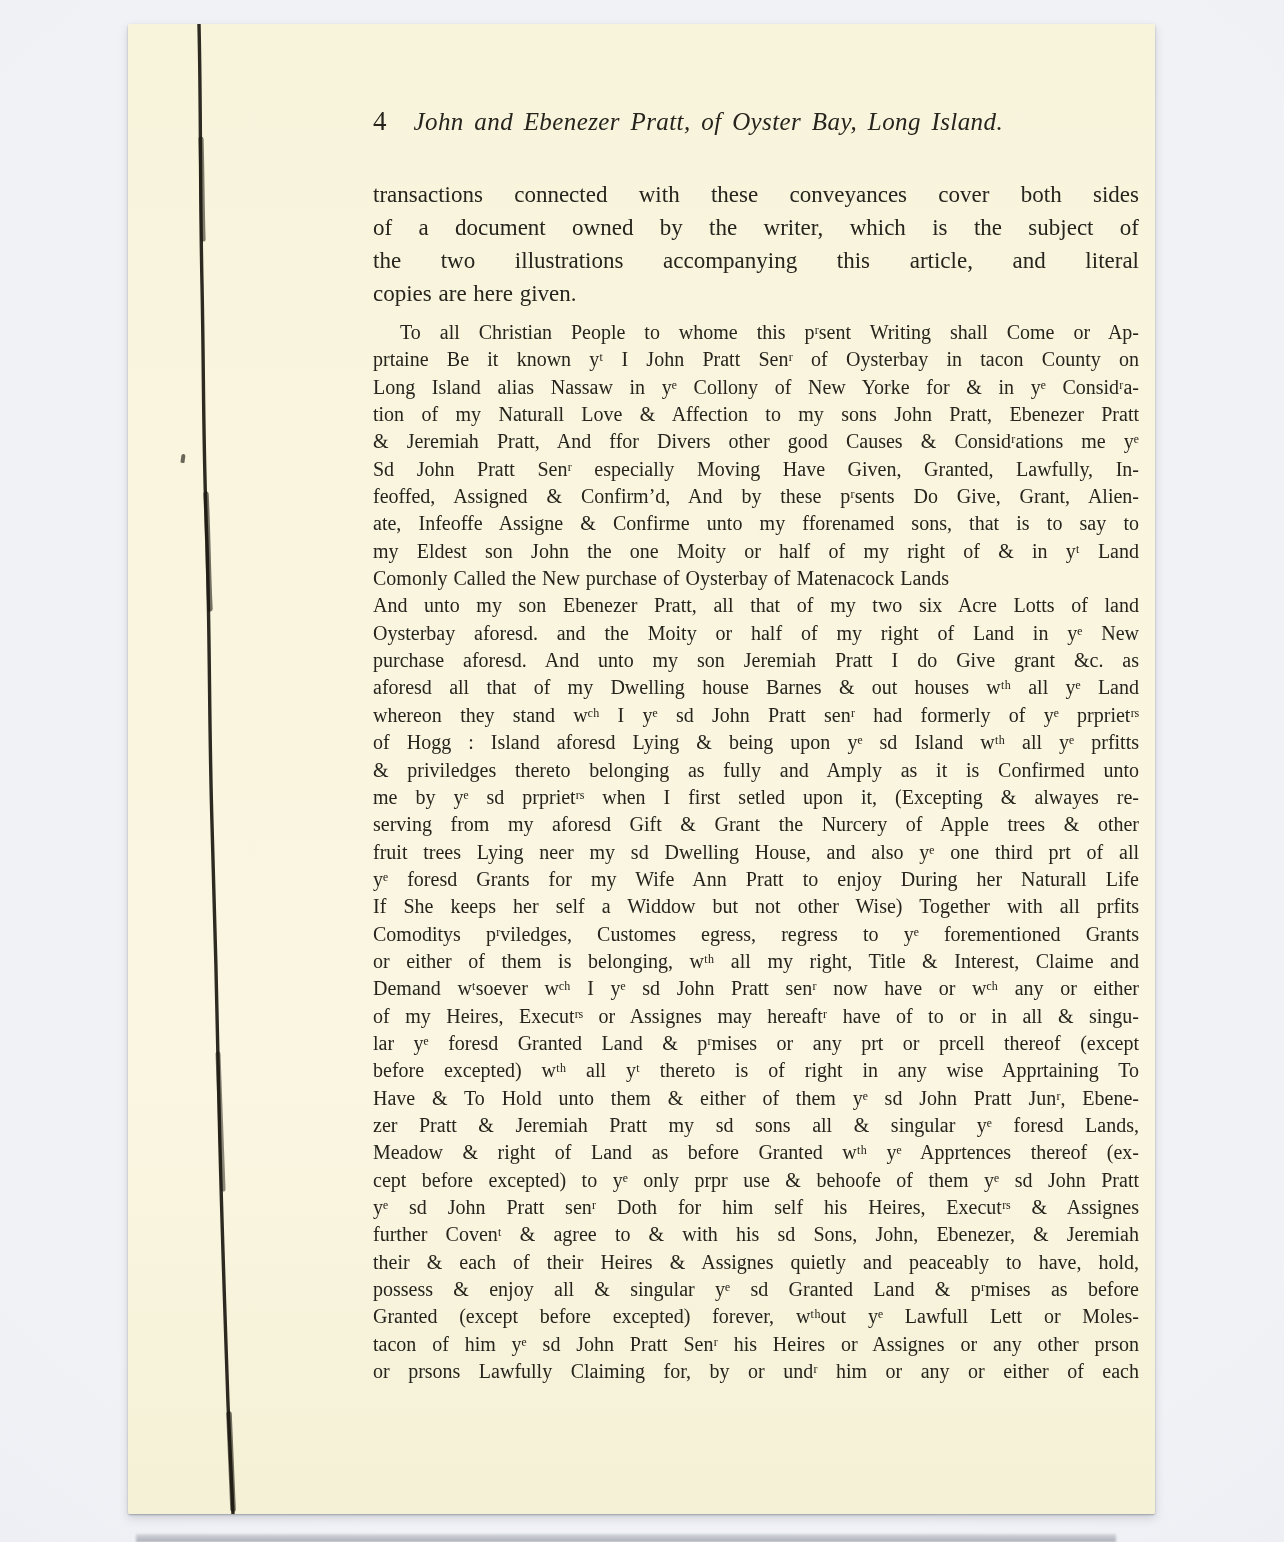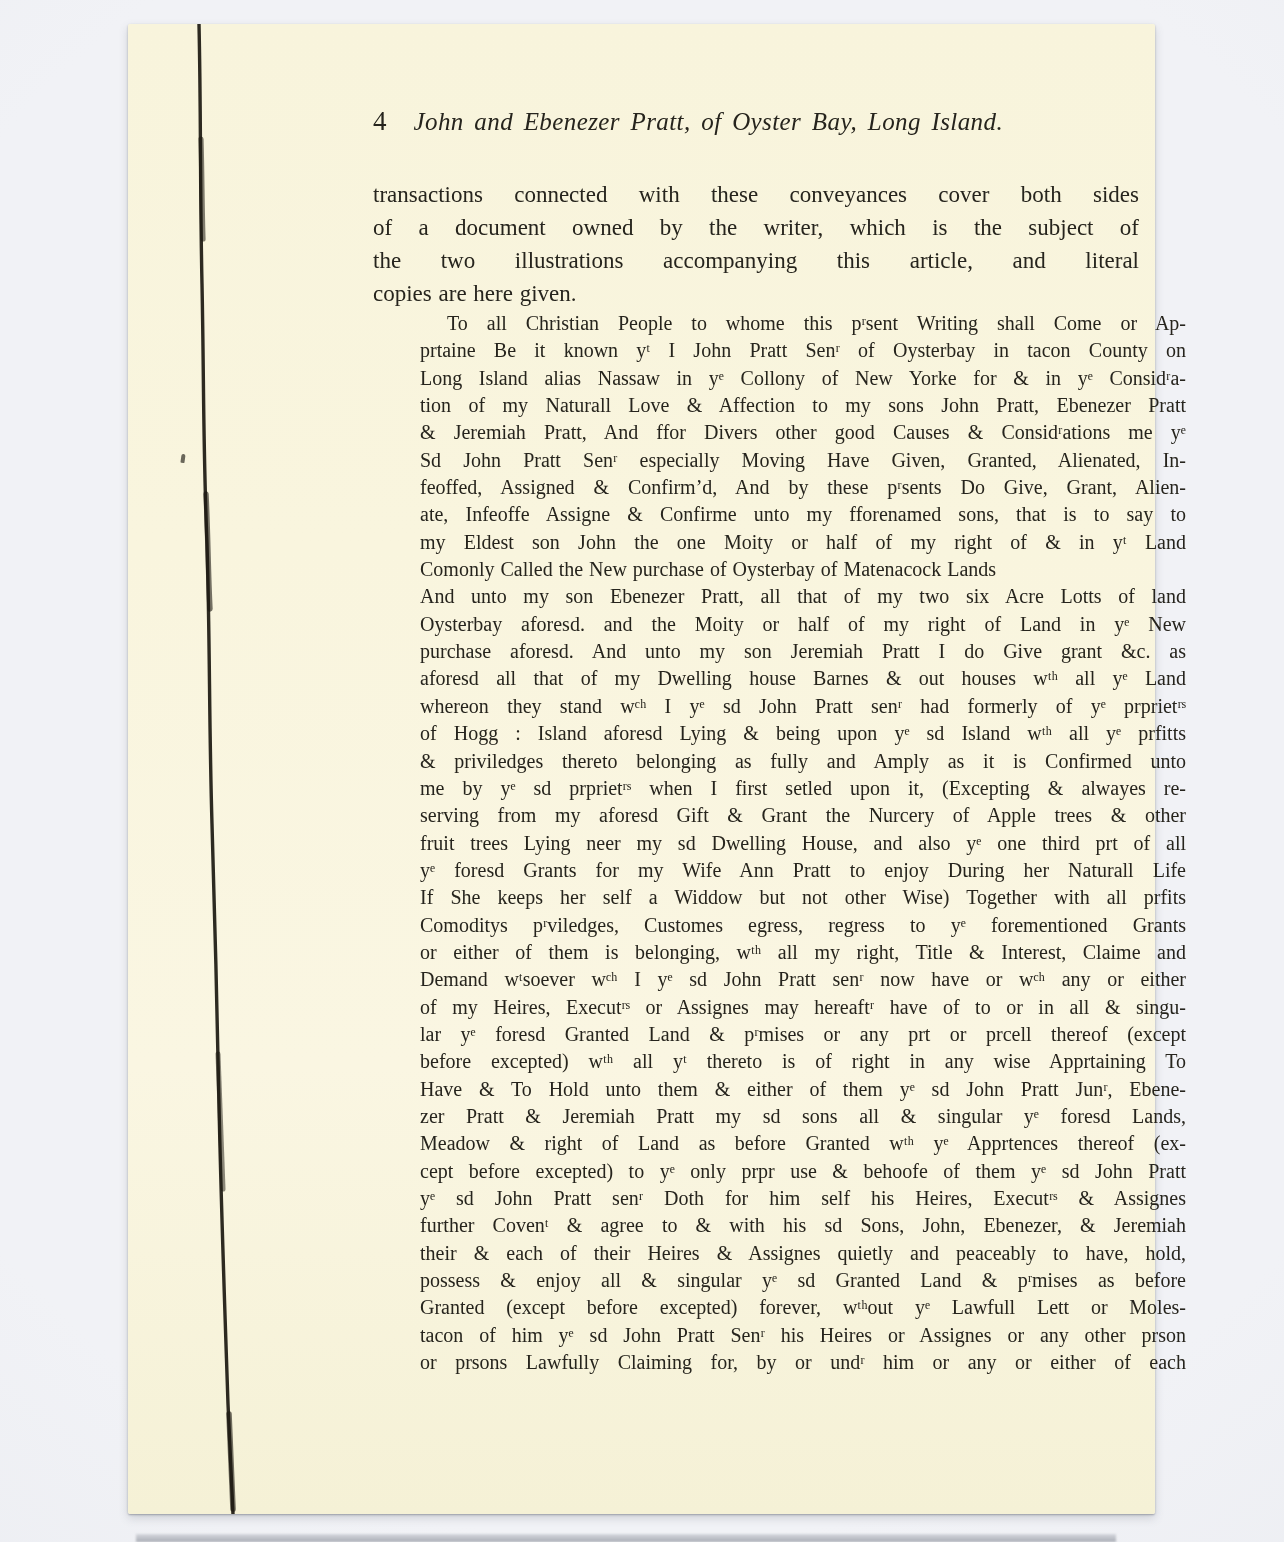--- a/index.html
+++ b/index.html
@@ -52,26 +52,25 @@
   .intro-block {
     position: absolute;
     left: 245px; top: 154px;
     width: 766px;
     font-size: 23px;
     line-height: 33px;
     color: #26241d;
   }
   .deed-block {
     position: absolute;
-    left: 245px; top: 286px;
+    left: 245px; top: 295px;
     width: 766px;
     font-size: 20px;
     line-height: 27.35px;
     color: #26241d;
-    margin-left: 47px;
   }
   .line {
     text-align: justify;
     text-align-last: justify;
     word-spacing: 1px;
   }
   .line.short { text-align-last: left; }
   .line.indent { text-indent: 27px; }
   .next-page-edge {
     position: absolute;
@@ -109,21 +108,21 @@
       <div class="line">the two illustrations accompanying this article, and literal</div>
       <div class="line short">copies are here given.</div>
     </div>
 
   <div class="deed-block">
       <div class="line indent">To all Christian People to whome this pʳsent Writing shall Come or Ap-</div>
       <div class="line">prtaine Be it known yᵗ I John Pratt Senʳ of Oysterbay in tacon County on</div>
       <div class="line">Long Island alias Nassaw in yᵉ Collony of New Yorke for &amp; in yᵉ Considʳa-</div>
       <div class="line">tion of my Naturall Love &amp; Affection to my sons John Pratt, Ebenezer Pratt</div>
       <div class="line">&amp; Jeremiah Pratt, And ffor Divers other good Causes &amp; Considʳations me yᵉ</div>
-      <div class="line">Sd John Pratt Senʳ especially Moving Have Given, Granted, Alienated, In-</div>
+      <div class="line">Sd John Pratt Senʳ especially Moving Have Given, Granted, Lawfully, In-</div>
       <div class="line">feoffed, Assigned &amp; Confirm’d, And by these pʳsents Do Give, Grant, Alien-</div>
       <div class="line">ate, Infeoffe Assigne &amp; Confirme unto my fforenamed sons, that is to say to</div>
       <div class="line">my Eldest son John the one Moity or half of my right of &amp; in yᵗ Land</div>
       <div class="line short">Comonly Called the New purchase of Oysterbay of Matenacock Lands</div>
       <div class="line">And unto my son Ebenezer Pratt, all that of my two six Acre Lotts of land</div>
       <div class="line">Oysterbay aforesd. and the Moity or half of my right of Land in yᵉ New</div>
       <div class="line">purchase aforesd.  And unto my son Jeremiah Pratt I do Give grant &amp;c. as</div>
       <div class="line">aforesd all that of my Dwelling house Barnes &amp; out houses wᵗʰ all yᵉ Land</div>
       <div class="line">whereon they stand wᶜʰ I yᵉ sd John Pratt senʳ had formerly of yᵉ prprietʳˢ</div>
       <div class="line">of Hogg : Island aforesd Lying &amp; being upon yᵉ sd Island wᵗʰ all yᵉ prfitts</div>

